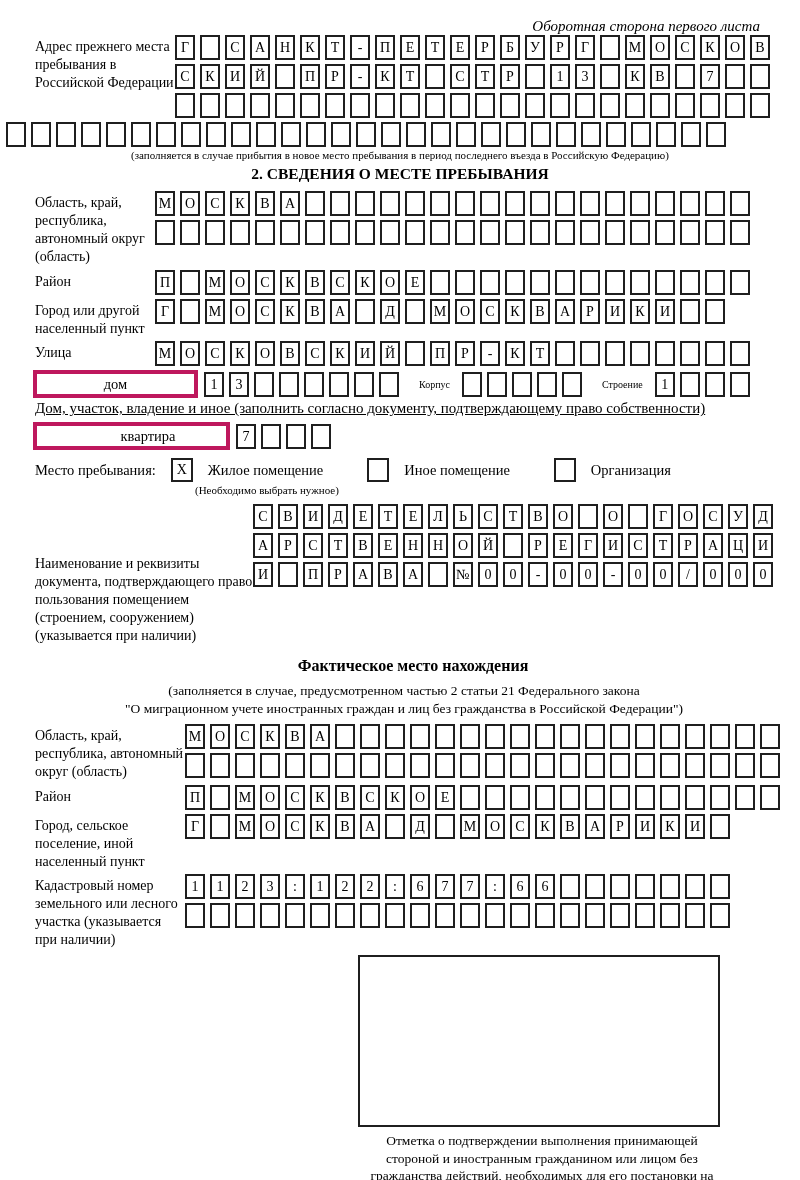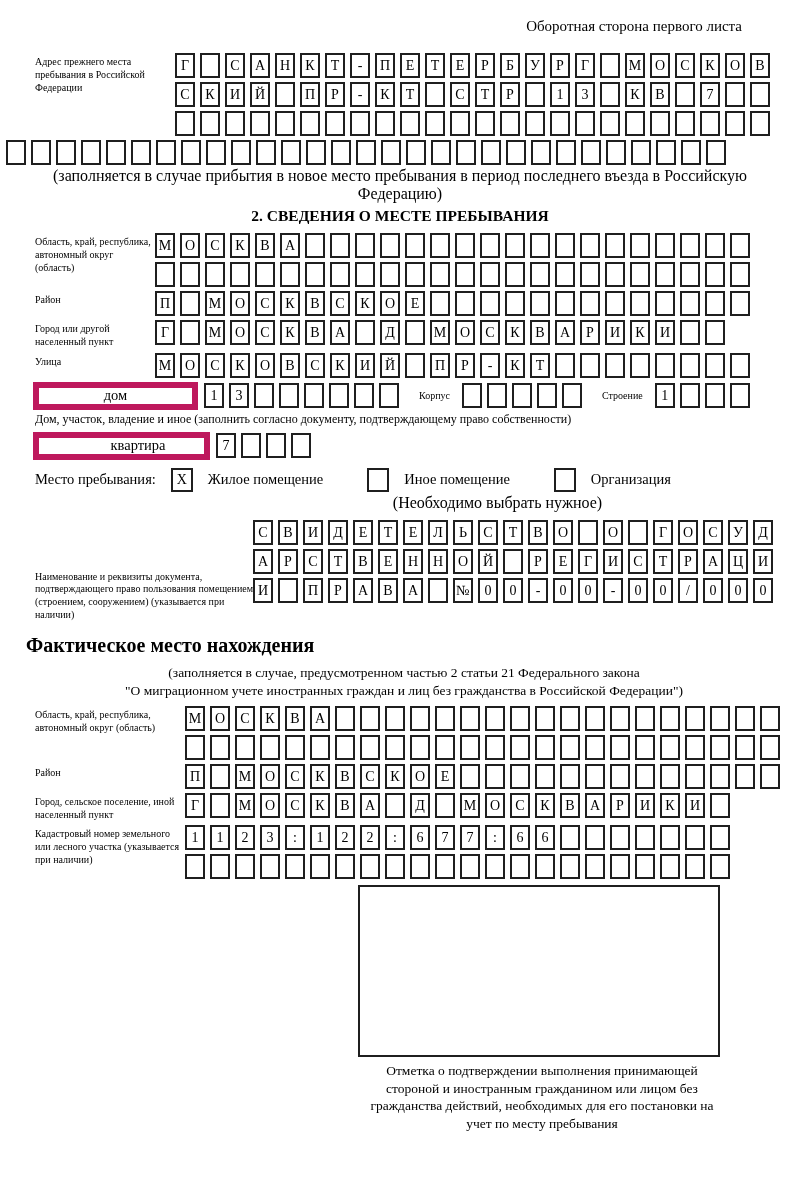--- a/index.html
+++ b/index.html
@@ -1,52 +1,52 @@
 <!DOCTYPE html>
 <html lang="ru"><head>
 <meta charset="utf-8">
 <style>
   html,body{margin:0;padding:0;background:#fff;color:#000;}
   body{width:800px;font-family:"Liberation Serif", serif;}
   .page{position:relative;width:800px;height:1180px;box-sizing:border-box;padding:18px 0 0 0;overflow:hidden;background:#fff;}
 
-  .header-note{text-align:right;padding-right:58px;font-size:15px;margin-bottom:18px;}
+  .header-note{text-align:right;padding-right:40px;font-size:15px;font-style:italic;}
 
   .field{display:flex;align-items:flex-start;margin:0 0 4px 35px;}
-  .label{font-size:10px;line-height:1.28;flex-shrink:0;padding-top:3px;}
+  .label{font-size:14px;line-height:1.28;flex-shrink:0;padding-top:3px;}
   .lw140{width:140px;}
   .lw120{width:120px;}
   .lw150{width:150px;}
   .lw218{width:218px;margin-top:48px;}
   .rows{display:flex;flex-direction:column;gap:4px;}
 
   .cells{display:flex;gap:5px;}
   .cell{box-sizing:border-box;width:20px;height:25px;border:2px solid #1f1f1f;background:#fff;
         text-align:center;font-size:14px;line-height:21px;font-family:"Liberation Serif", serif;flex-shrink:0;}
   .full-row{margin:4px 0 2px 6px;}
 
-  .caption{font-size:16px;text-align:center;margin:2px 10px 4px 10px;}
-  .caption-left{font-size:12px;text-align:left;margin:1px 0 5px 35px;}
+  .caption{font-size:11px;text-align:center;margin:2px 10px 4px 10px;}
+  .caption-left{font-size:15px;text-align:left;margin:1px 0 5px 35px;text-decoration:underline;}
   .section-title{font-weight:bold;font-size:15.5px;text-align:center;margin:0 0 8px 0;}
 
   .house-row{display:flex;align-items:center;margin:4px 0 2px 33px;gap:6px;}
-  .wide-box{box-sizing:border-box;border:6px solid #be185d;height:28px;display:inline-flex;
+  .wide-box{box-sizing:border-box;border:4px solid #be185d;height:28px;display:inline-flex;
             align-items:center;justify-content:center;font-size:14.5px;background:#fff;}
   .w165{width:165px;}
-  .w197{width:177px;padding-left:33px;}
+  .w197{width:197px;padding-left:33px;}
   .inline-label{font-size:10px;padding:0 6px 0 14px;white-space:nowrap;}
 
   .stay-row{display:flex;align-items:center;margin:8px 0 2px 35px;gap:15px;font-size:14.5px;}
   .checkbox{box-sizing:border-box;width:22px;height:24px;border:2px solid #1f1f1f;text-align:center;
             font-size:14px;line-height:20px;flex-shrink:0;background:#fff;}
   .opt-label{white-space:nowrap;}
   .opt-gap{width:14px;}
-  .stay-note{margin:2px 0 8px 0;text-align:center;padding-left:195px;}
-
-  .sub-title{font-weight:bold;font-size:20px;text-align:left;margin:12px 0 8px 0;padding-left:26px;}
+  .stay-note{margin:2px 0 8px 0;text-align:left;padding-left:195px;}
+
+  .sub-title{font-weight:bold;font-size:16px;text-align:center;margin:12px 0 8px 0;padding-left:26px;}
   .note-line{font-size:13.5px;text-align:center;margin:0 10px 2px 10px;}
   .notes{margin-bottom:7px;padding-left:8px;}
 
   .confirm-wrap{width:368px;margin:6px 0 0 358px;}
   .confirm-box{box-sizing:border-box;width:362px;height:172px;border:2px solid #1f1f1f;background:#fff;}
   .confirm-note{font-size:13.5px;text-align:center;line-height:1.3;margin-top:5px;}
 </style>
 </head>
 <body>
 

